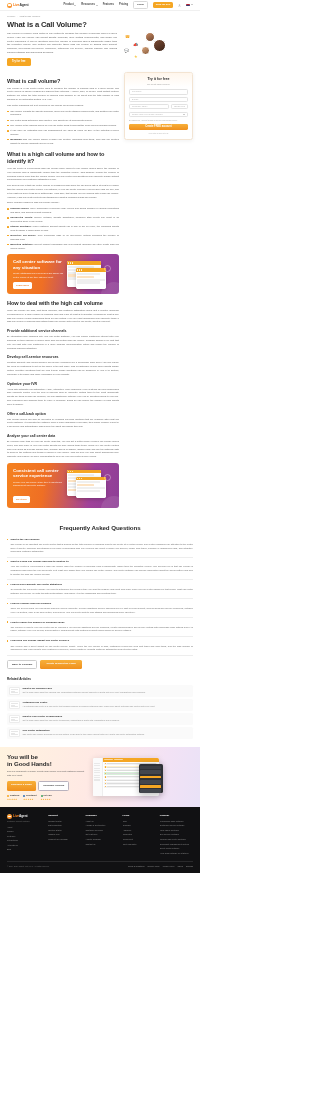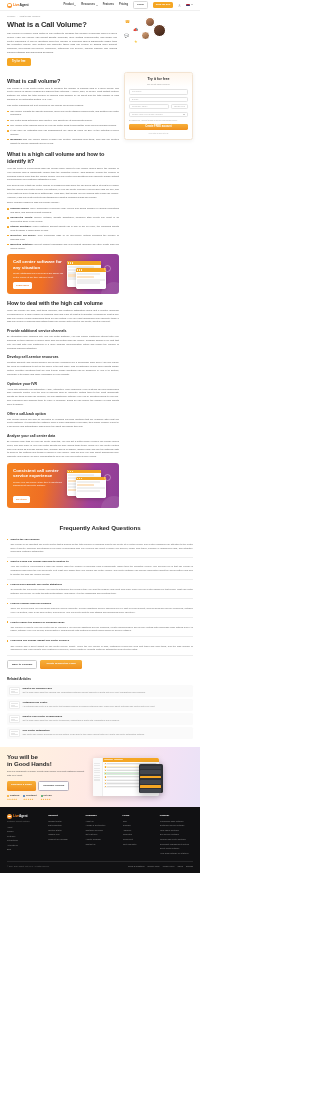--- a/index.html
+++ b/index.html
@@ -46,21 +46,21 @@
     font-size:2.5px; font-weight:700; color:#fff; white-space:nowrap;
   }
   .nav-icon { width:3px; height:3px; color:#6b6b6b; flex:none; }
   .flag {
     width:4px; height:2.8px; border-radius:0.4px; flex:none;
     background:linear-gradient(#b22234 0 33%,#fff 33% 66%,#3c3b6e 66% 100%);
     position:relative;
   }
 
   
-  .hero { padding:4px 7px 6px; background:#fff; display:flex; gap:5px; }
+  .hero { padding:4px 7px 6px; background:#fff; display:flex; gap:5px;align-items:flex-end; }
   .hero-left { flex:1.55; }
   .breadcrumb { font-size:2.2px; color:#a0a0a0; margin-bottom:2.5px; display:flex; gap:1.5px; align-items:center; }
   .breadcrumb .sep { color:#c8c8c8; }
   .breadcrumb .cur { color:#8a8a8a; }
   h1 { font-size:7.6px; font-weight:700; color:#2b2b2b; letter-spacing:-0.15px; margin-bottom:2.5px; line-height:1.12; }
   .hero-p { font-size:2.45px; color:#5d5d5d; line-height:1.6; text-align:justify; }
   .btn-primary {
     display:inline-block; background:#f5a623; color:#fff; font-size:2.6px;
     font-weight:700; padding:1.8px 5px; border-radius:1.6px; margin-top:3px;
   }

